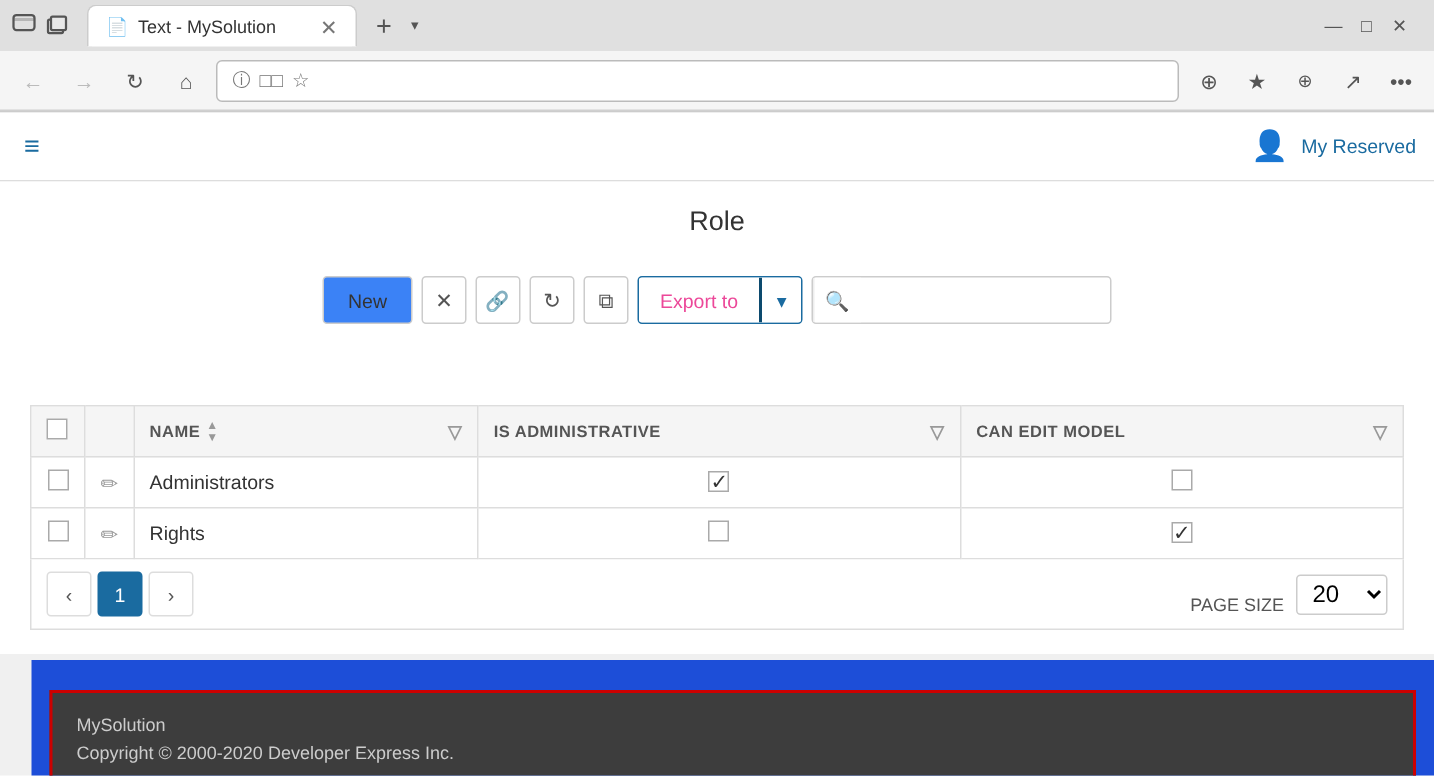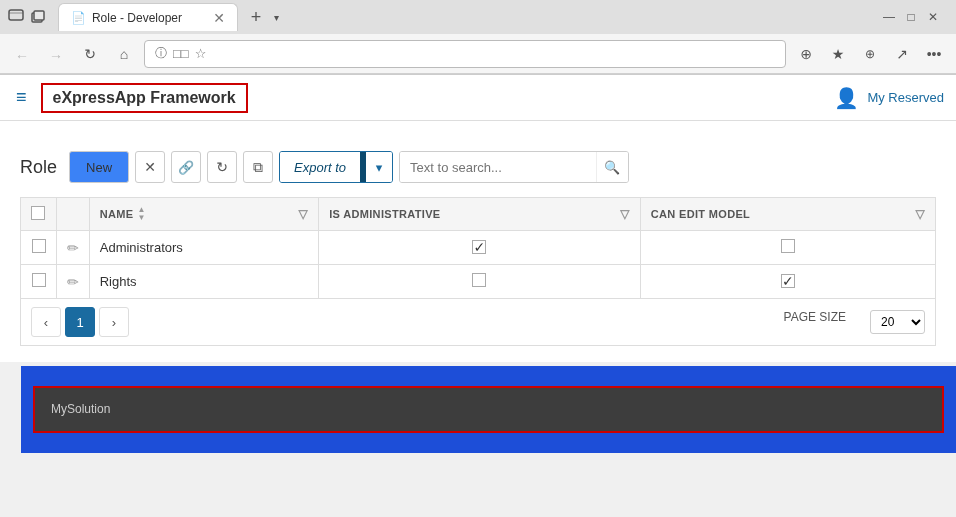--- a/index.html
+++ b/index.html
@@ -36,53 +36,53 @@
     
     .main-content { background: #fff; padding: 16px 20px; }
 
     
     .page-title { font-size: 18px; color: #333; font-weight: normal; }
     .toolbar { display: flex; align-items: center; gap: 6px; margin-bottom: 14px; margin-top: 14px; }
     .toolbar-btn { height: 32px; padding: 0 16px; border: 1px solid #ccc; background: #fff; border-radius: 3px; cursor: pointer; font-size: 13px; color: #333; display: flex; align-items: center; gap: 4px; }
     .toolbar-btn.primary { background: #3b82f6; }
     .toolbar-btn-icon { width: 30px; height: 32px; border: 1px solid #ccc; background: #fff; border-radius: 3px; cursor: pointer; display: flex; align-items: center; justify-content: center; font-size: 14px; color: #555; }
     .export-btn { display: flex; align-items: center; border: 1px solid #1a6ba0; border-radius: 3px; overflow: hidden; height: 32px; }
-    .export-main { padding: 0 14px; color: #0c4a6e; cursor: pointer; height: 100%; display: flex; align-items: center; font-size: 13px; background: #fff; border-right: 6px solid #0c4a6e; font-style: italic; }
+    .export-main { padding: 0 14px; color: #ec4899; cursor: pointer; height: 100%; display: flex; align-items: center; font-size: 13px; background: #fff; border-right: 2px solid #0c4a6e; }
     .export-dropdown { width: 26px; height: 100%; display: flex; align-items: center; justify-content: center; cursor: pointer; color: #1a6ba0; background: #fff; }
     .search-box { display: flex; align-items: center; border: 1px solid #ccc; border-radius: 3px; height: 32px; overflow: hidden; min-width: 200px; }
     .search-input { border: none; outline: none; padding: 0 10px; font-size: 13px; color: #999; flex: 1; height: 100%; }
     .search-btn { width: 32px; height: 100%; display: flex; align-items: center; justify-content: center; background: #fff; cursor: pointer; border-left: 1px solid #eee; }
 
     
-    .data-table { width: 100%; border-collapse: collapse; border: 1px solid #ddd; }
+    .data-table { width: 100%; border-collapse: collapse; border: 1px solid #ddd; margin-top: 40px; }
     .data-table th { background: #f5f5f5; border: 1px solid #ddd; padding: 8px 10px; text-align: left; font-size: 11px; font-weight: 600; color: #555; text-transform: uppercase; letter-spacing: 0.03em; white-space: nowrap; }
     .data-table td { border: 1px solid #ddd; padding: 8px 10px; font-size: 13px; color: #333; }
     .th-inner { display: flex; align-items: center; gap: 4px; }
     .sort-icons { display: flex; flex-direction: column; font-size: 8px; color: #999; line-height: 1; }
     .filter-icon { color: #999; font-size: 12px; margin-left: auto; }
     .checkbox-cell { width: 36px; text-align: center; }
     .edit-cell { width: 30px; text-align: center; }
     .checkbox { width: 14px; height: 14px; border: 1px solid #aaa; background: #fff; display: inline-block; cursor: pointer; }
     .checkbox.checked { background: #fff; }
     .checkmark { font-size: 14px; color: #333; }
     .edit-pencil { color: #999; font-size: 14px; cursor: pointer; }
 
     
     .pagination { display: flex; align-items: center; padding: 8px 10px; border: 1px solid #ddd; border-top: none; background: #fff; }
     .page-btn { width: 30px; height: 30px; border: 1px solid #ddd; background: #fff; display: flex; align-items: center; justify-content: center; cursor: pointer; border-radius: 3px; font-size: 13px; color: #555; }
     .page-btn.active { background: #1a6ba0; color: #fff; border-color: #1a6ba0; }
     .page-controls { display: flex; gap: 4px; align-items: center; }
-    .page-size-section { margin-left: auto; display: flex; align-items: flex-start; gap: 24px; font-size: 12px; color: #555; }
-    .page-size-select { border: 1px solid #ccc; padding: 3px 6px; font-size: 12px; background: #fff; border-radius: 3px; cursor: pointer; }
+    .page-size-section { margin-left: auto; display: flex; align-items: flex-end; gap: 8px; font-size: 12px; color: #555; }
+    .page-size-select { border: 1px solid #ccc; padding: 3px 6px; font-size: 16px; background: #fff; border-radius: 3px; cursor: pointer; }
 
     
     .footer { background: #3d3d3d; color: #ccc; padding: 12px 16px; font-size: 12px; line-height: 1.6; border: 2px solid #c00; margin: 10px 12px; }
     .footer-wrapper { background: #1d4ed8; padding: 10px 0; margin-top: 4px; margin-left: 21px; }
 
-    .title-toolbar-row { display: flex; align-items: center; gap: 12px; }
+    .title-toolbar-row { display: flex; align-items: center; gap: 12px; flex-direction: column; }
 
     
     .window-controls { display: flex; gap: 8px; align-items: center; margin-left: auto; padding-right: 8px; }
     .win-btn { font-size: 12px; color: #555; cursor: pointer; width: 14px; text-align: center; }
   </style>
 </head>
 <body>
 
 <div class="browser-chrome">
 
@@ -92,21 +92,21 @@
           <rect x="1" y="1" width="14" height="10" rx="2" fill="none" stroke="#555" stroke-width="1.5"></rect>
           <rect x="1" y="3" width="14" height="2" fill="#555" opacity="0.3"></rect>
         </svg>
       <svg width="16" height="16" viewBox="0 0 16 16">
           <rect x="2" y="4" width="10" height="9" rx="1" fill="none" stroke="#555" stroke-width="1.5"></rect>
           <rect x="4" y="2" width="10" height="9" rx="1" fill="#e8e8e8" stroke="#555" stroke-width="1.5"></rect>
         </svg>
     </div>
     <div class="browser-tab">
       <span class="favicon">📄</span>
-      <span>Role - Developer</span>
+      <span>Text - MySolution</span>
       <span class="tab-close">✕</span>
     </div>
     <div class="browser-tab-new">+</div>
     <div class="browser-tab-dropdown">▾</div>
     <div class="window-controls">
       <span class="win-btn">—</span>
       <span class="win-btn">□</span>
       <span class="win-btn">✕</span>
     </div>
   </div>
@@ -127,21 +127,20 @@
       <div class="nav-icon-btn" style="font-size:12px;">⊕</div>
       <div class="nav-icon-btn">↗</div>
       <div class="nav-icon-btn">•••</div>
     </div>
   </div>
 </div>
 
 <div class="app-header">
   <div class="header-left">
     <span class="hamburger-btn">≡</span>
-    <span class="app-logo">eXpressApp Framework</span>
   </div>
   <div class="header-right">
     <span class="account-icon">👤</span>
     <a class="account-link">My Reserved</a>
   </div>
 </div>
 
 <div class="main-content">
 
   <div class="title-toolbar-row">
@@ -160,21 +159,20 @@
       <div class="toolbar-btn-icon">
         <span>⧉</span>
       </div>
       <div class="export-btn">
         <div class="export-main">Export to</div>
         <div class="export-dropdown">
           <span>▾</span>
         </div>
       </div>
       <div class="search-box">
-        <input class="search-input" type="text" placeholder="Text to search..." style="">
         <div class="search-btn">
           <span>🔍</span>
         </div>
       </div>
     </div>
   </div>
 
   <table class="data-table">
     <thead>
       <tr>
@@ -242,14 +240,15 @@
         <option>50</option>
         <option>100</option>
       </select>
     </div>
   </div>
 </div>
 
 <div class="footer-wrapper">
   <div class="footer">
     <div>MySolution</div>
+    <div>Copyright © 2000-2020 Developer Express Inc.</div>
   </div>
 </div>
 
 </body></html>

